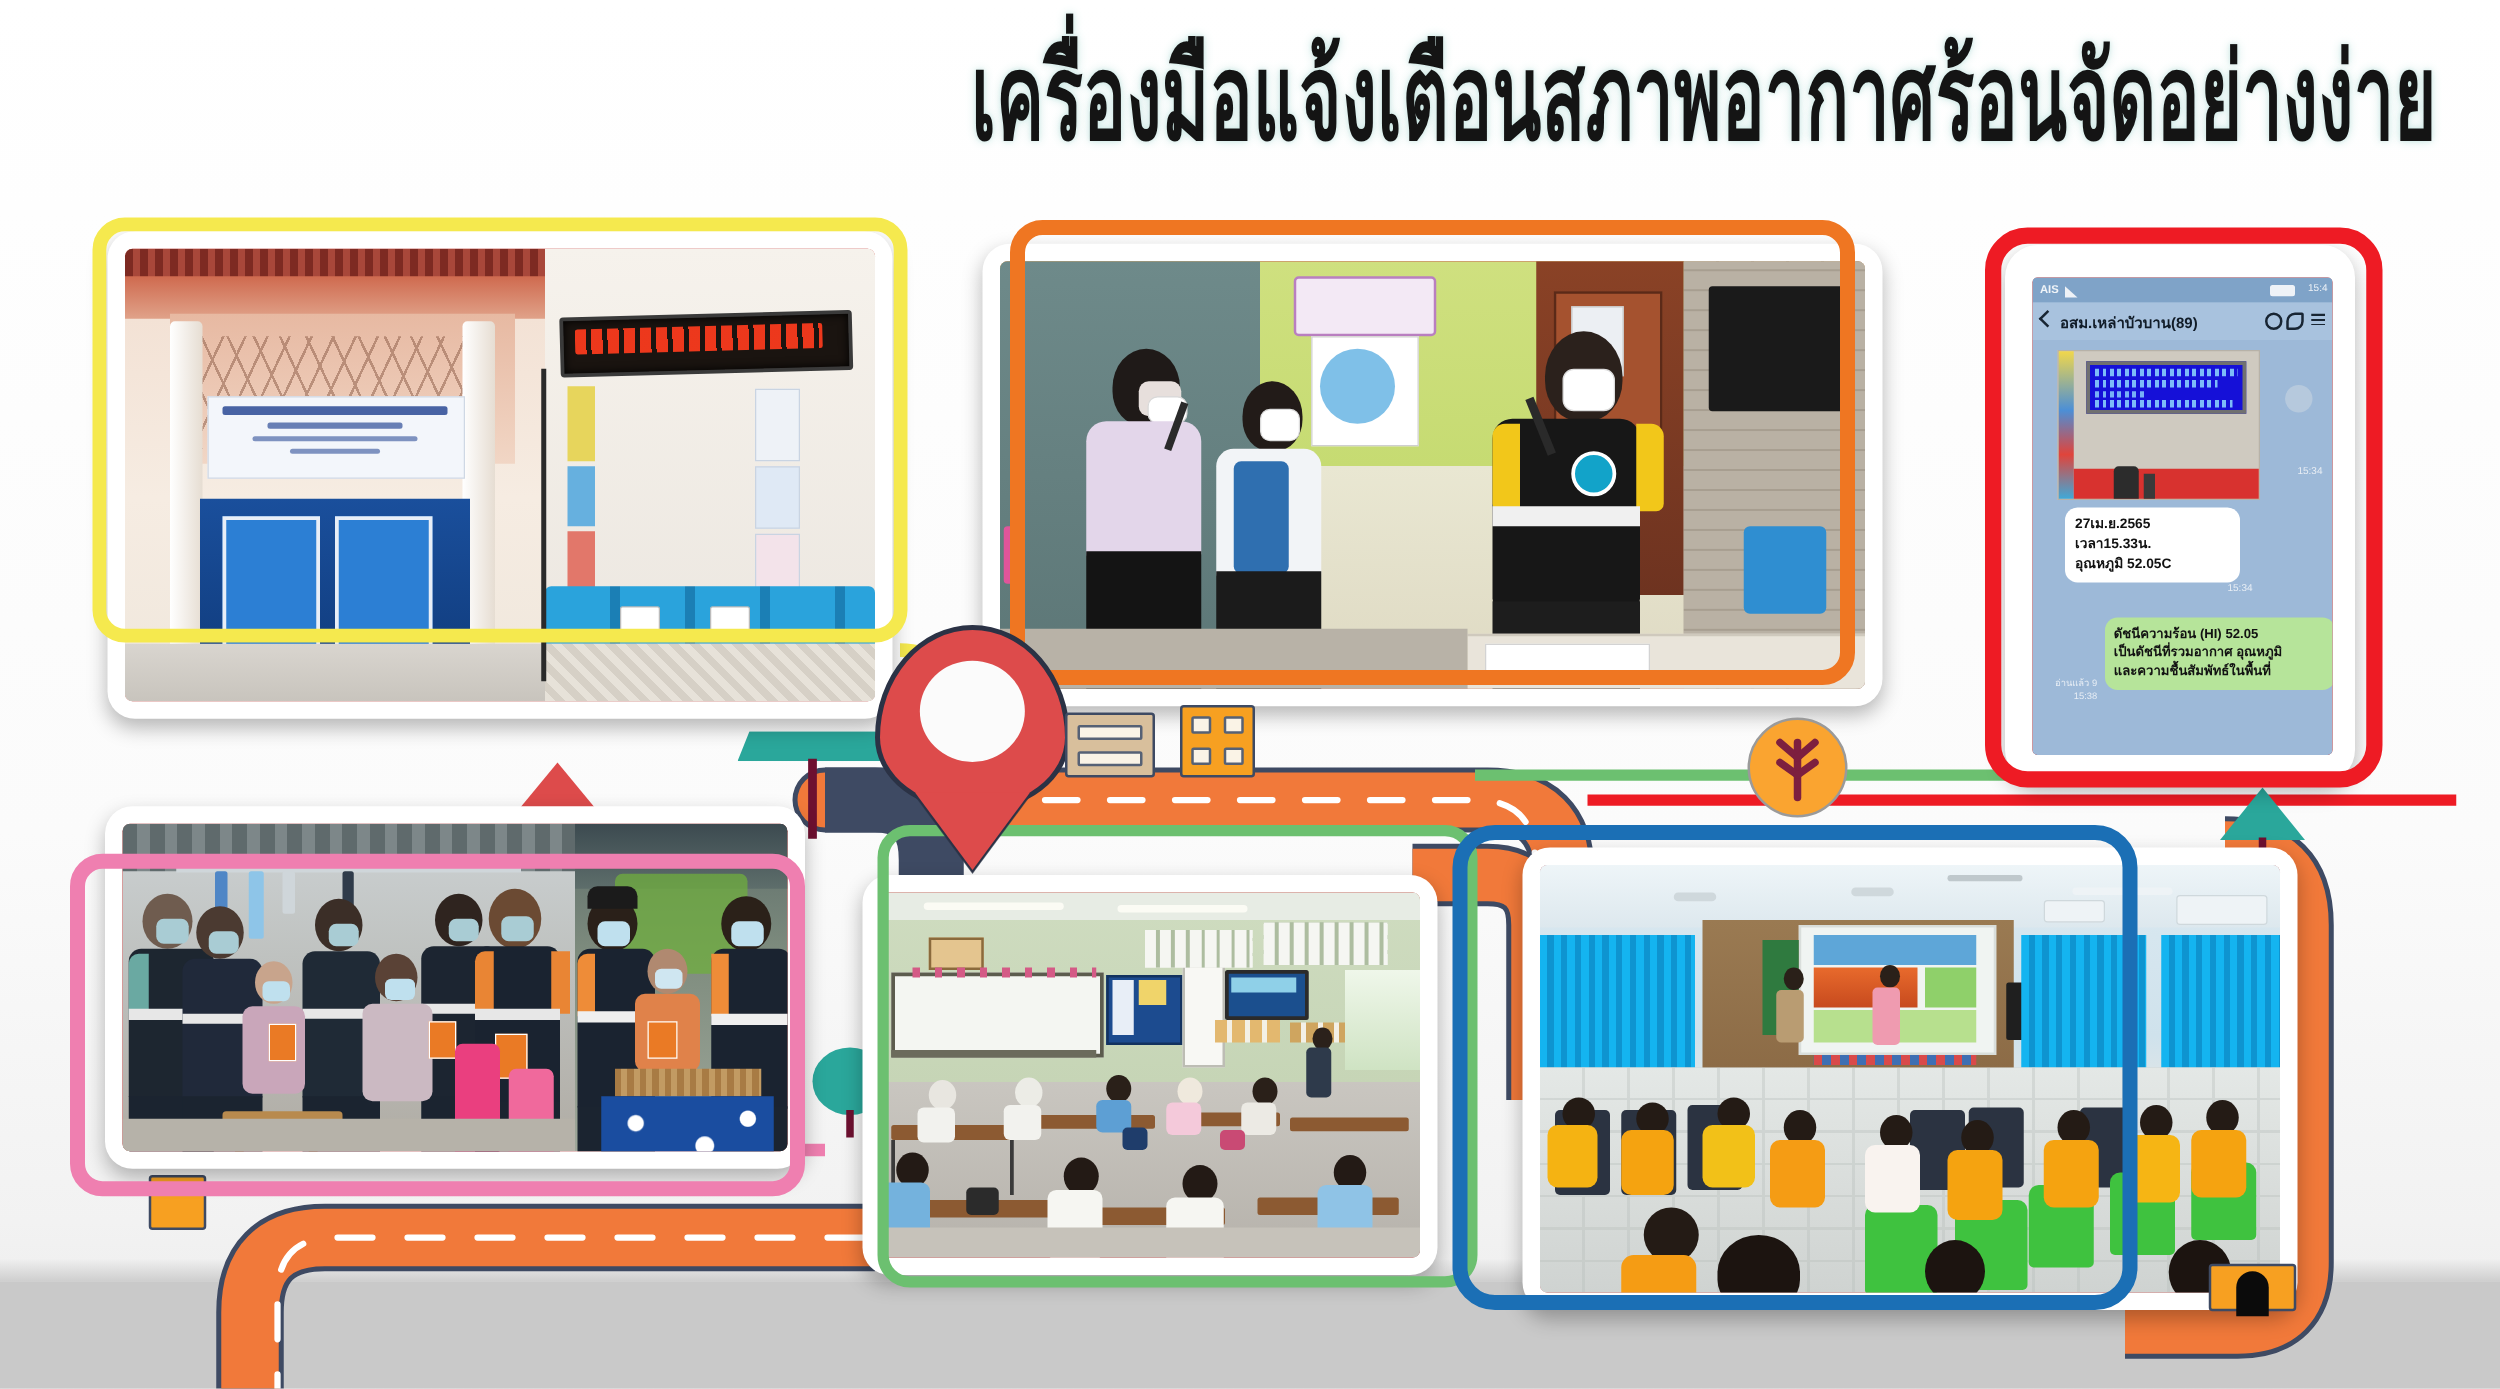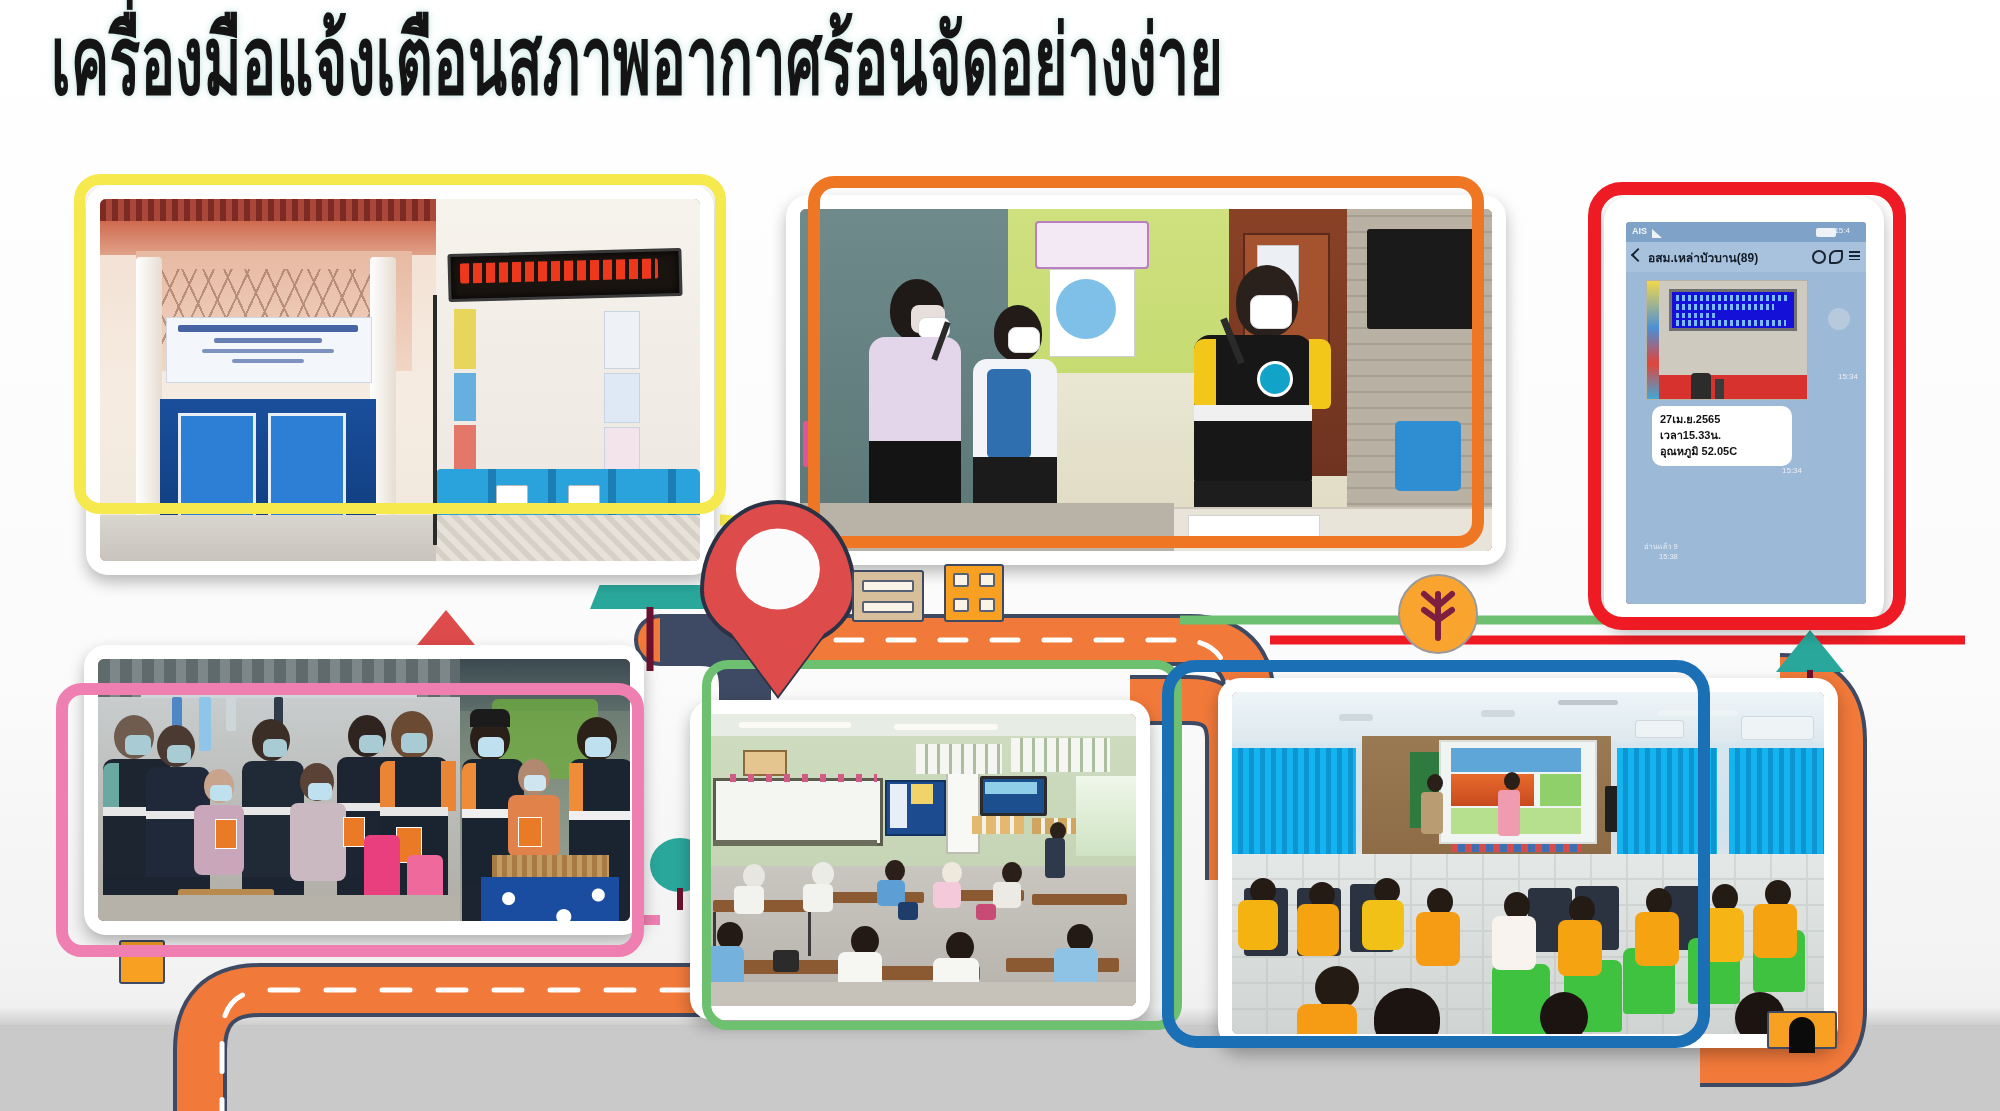--- a/index.html
+++ b/index.html
@@ -10,21 +10,21 @@
     background:linear-gradient(180deg,#ffffff 0%,#fbfbfb 60%,#f2f2f2 88%,#eaeaea 100%);
   }
   #stage{position:absolute;inset:0;}
 
   
   .ground{position:absolute;left:0;right:0;bottom:0;height:86px;background:#c9c9c9;}
   .ground-shade{position:absolute;left:0;right:0;bottom:86px;height:18px;
     background:linear-gradient(180deg,rgba(200,200,200,0) 0%,rgba(201,201,201,.85) 100%);}
 
   
-  .title-wrap{position:absolute;left:0;right:0;top:7px;text-align:left;z-index:40;}
+  .title-wrap{position:absolute;left:0;right:0;top:24px;text-align:right;z-index:40;}
   .title{
     display:inline-block;
     font-family:"DejaVu Sans","Liberation Sans",sans-serif;
     font-size:62px;line-height:1.12;font-weight:700;color:#141414;
     letter-spacing:.5px;
     transform:scaleY(1.55) scaleX(.92);transform-origin:center top;
     text-shadow:0 0 3px #cfe9e6,0 0 7px #cfe9e6,2px 2px 0 rgba(255,255,255,.6);
     white-space:nowrap;
   }
 
@@ -212,21 +212,21 @@
   <div class="frame" style="left:808px;top:176px;width:676px;height:372px;border-width:12px;border-color:#ef7622;z-index:20;"></div>
 
   <div class="card" style="left:1604px;top:196px;width:280px;height:430px;z-index:12;border-radius:26px;">
     <div class="pic" style="inset:26px 18px 22px 22px;border-radius:4px;">
       <div class="sc" style="background:#9db9d8;">
 
         <div class="bl" style="left:0;top:0;right:0;height:20px;background:#7fa3c8;"></div>
         <div class="bl" style="left:6px;top:4px;font-size:9px;color:#f0f4f8;font-weight:bold;">AIS</div>
         <div class="bl" style="left:26px;top:7px;width:0;height:0;border-left:10px solid #eef2f7;border-top:9px solid transparent;"></div>
         <div class="bl" style="right:30px;top:6px;width:20px;height:9px;background:#eef2f7;border-radius:2px;"></div>
-        <div class="bl" style="right:16px;top:4px;font-size:8px;color:#eef2f7;">15:4</div>
+        <div class="bl" style="right:4px;top:4px;font-size:8px;color:#eef2f7;">15:4</div>
 
         <div class="bl" style="left:0;top:20px;right:0;height:30px;background:#a8c2de;"></div>
         <div class="bl" style="left:7px;top:28px;width:8px;height:8px;border-left:2.5px solid #182533;border-bottom:2.5px solid #182533;transform:rotate(45deg);"></div>
         <div class="bl" style="left:22px;top:26px;font-size:12px;font-weight:bold;color:#111c28;white-space:nowrap;">อสม.เหล่าบัวบาน(89)</div>
         <div class="bl" style="right:40px;top:28px;width:10px;height:10px;border:2px solid #182533;border-radius:50%;"></div>
         <div class="bl" style="right:23px;top:28px;width:10px;height:10px;border:2px solid #182533;border-radius:50% 10% 50% 10%;"></div>
         <div class="bl" style="right:6px;top:29px;width:11px;height:9px;
                     background:linear-gradient(#182533 0 2px,transparent 2px 4px,#182533 4px 6px,transparent 6px 8px,#182533 8px 10px);"></div>
 
         <div class="bl" style="left:20px;top:58px;width:160px;height:118px;background:#cfcac0;border:1px solid #b7b2a8;">
@@ -241,20 +241,22 @@
           <div class="bl" style="left:44px;bottom:0;width:20px;height:26px;background:#2c2c2c;border-radius:4px 4px 0 0;"></div>
           <div class="bl" style="left:68px;bottom:0;width:9px;height:20px;background:#3a3a3a;"></div>
         </div>
         <div class="bl" style="right:16px;top:86px;width:22px;height:22px;border-radius:50%;background:#b6c9dd;"></div>
         <div class="bl" style="right:8px;top:150px;font-size:8px;color:#e9eef4;">15:34</div>
 
         <div class="bl" style="left:26px;top:184px;width:124px;padding:6px 8px;background:#ffffff;border-radius:10px;
                     font-size:11px;line-height:1.45;color:#121212;font-weight:bold;">27เม.ย.2565<br>เวลา15.33น.<br>อุณหภูมิ 52.05C</div>
         <div class="bl" style="left:156px;top:244px;font-size:8px;color:#e8eef5;">15:34</div>
 
+        <div class="bl" style="left:58px;top:272px;right:-2px;padding:6px 7px;background:#b6e49a;border-radius:10px;
+                    font-size:10.5px;line-height:1.45;color:#121212;font-weight:bold;">ดัชนีความร้อน (HI) 52.05<br>เป็นดัชนีที่รวมอากาศ อุณหภูมิ<br>และความชื้นสัมพัทธ์ในพื้นที่</div>
         <div class="bl" style="left:18px;top:318px;font-size:7.5px;color:#e8eef5;text-align:right;">อ่านแล้ว 9<br>15:38</div>
       </div>
     </div>
   </div>
   <div class="frame" style="left:1588px;top:182px;width:318px;height:448px;border-width:13px;border-color:#ee1b24;z-index:20;border-radius:34px;"></div>
 
   <div class="card" style="left:84px;top:645px;width:560px;height:290px;z-index:12;">
     <div class="pic">
       <div class="sc">
 

